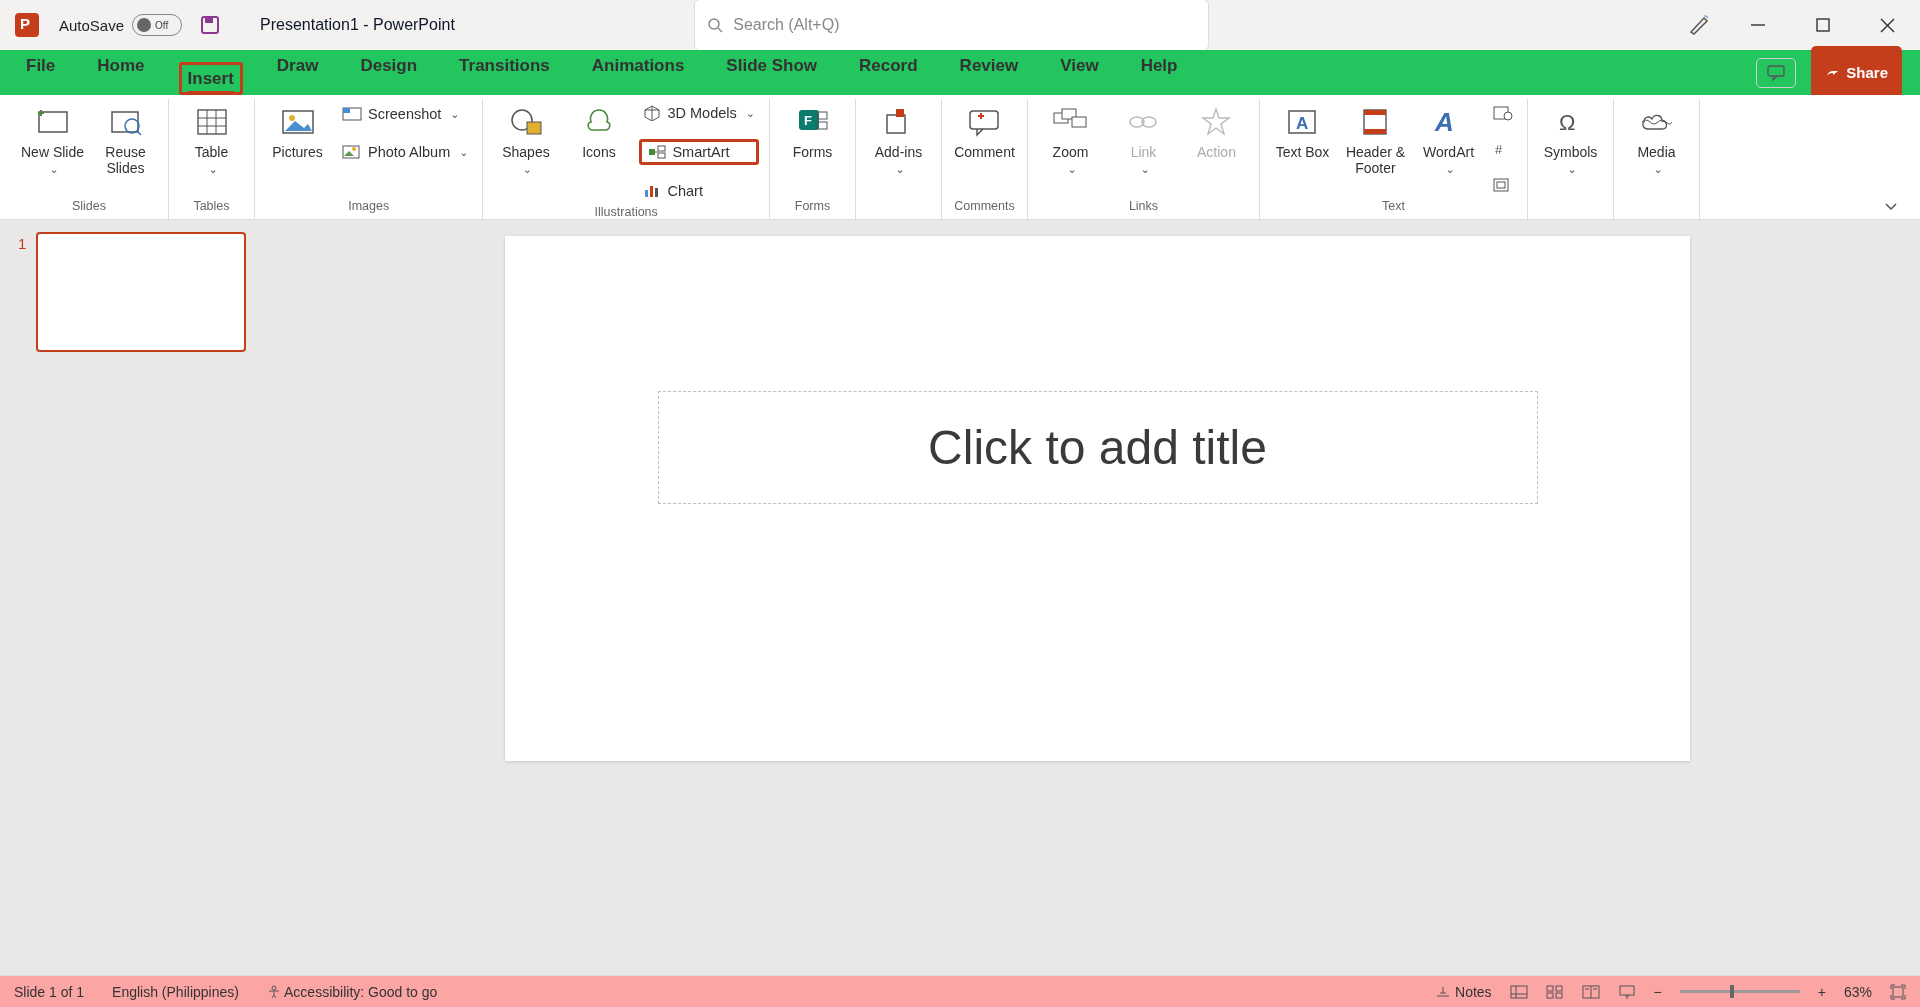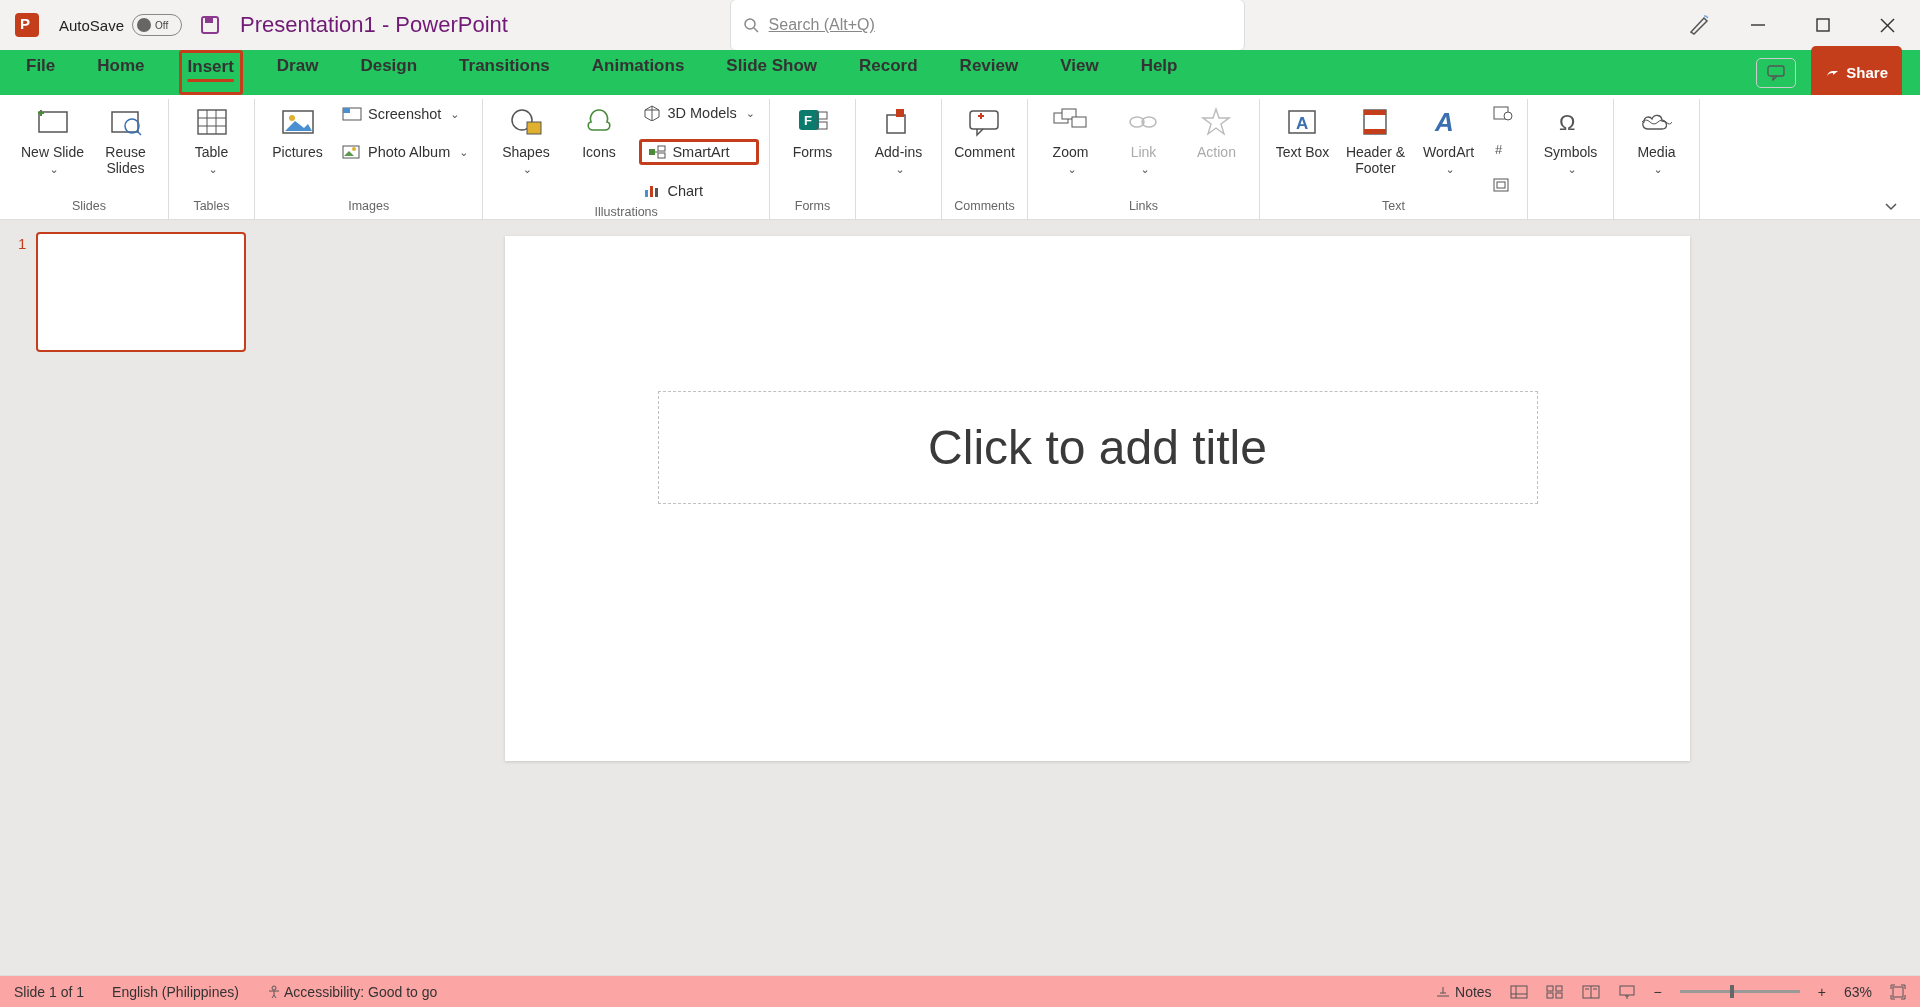--- a/index.html
+++ b/index.html
@@ -6,28 +6,28 @@
 body { background:#f3f2f1; width:1920px; height:1007px; overflow:hidden; display:flex; flex-direction:column; }
 
 .titlebar { height:50px; background:#f3f2f1; display:flex; align-items:center; padding:0 15px; }
 .app-icon { width:24px; height:24px; background:#c43e1c; border-radius:4px; margin-right:20px; position:relative; }
 .app-icon::after { content:"P"; color:#fff; font-weight:bold; position:absolute; left:5px; top:2px; font-size:15px; }
 .autosave { display:flex; align-items:center; font-size:15px; color:#222; }
 .autosave-toggle { width:50px; height:22px; border:1px solid #888; border-radius:11px; margin-left:8px; display:flex; align-items:center; padding:0 4px; gap:4px; position:relative; }
 .toggle-knob { width:14px; height:14px; border-radius:50%; background:#666; }
 .toggle-off { font-size:10px; color:#444; }
 .save-icon { margin-left:18px; }
-.doc-title { margin-left:20px; font-size:22px; color:#701a75; }
-.search-box { margin-left:auto; margin-right:auto; width:515px; height:52px; background:#fff; border:1px solid #ddd; border-radius:6px; display:flex; align-items:center; padding:0 12px; gap:10px; color:#888; font-size:16px;text-decoration:underline; }
+.doc-title { margin-left:40px; font-size:16px; color:#0f172a; }
+.search-box { margin-left:auto; margin-right:auto; width:515px; height:52px; background:#fff; border:1px solid #ddd; border-radius:6px; display:flex; align-items:center; padding:0 12px; gap:10px; color:#888; font-size:16px; }
 .titlebar-right { margin-left:auto; display:flex; align-items:center; gap:30px; }
 .win-btn { padding:8px 10px; }
 
 .tabs { height:45px; background:#22c55e; display:flex; padding:0 18px; gap:26px;font-weight:bold; }
 .tab { font-size:17px; color:#333; padding:6px 8px; }
-.tab.active { color:#333; text-decoration:underline; text-decoration-color:#c43e1c; text-decoration-thickness:2.5px; text-underline-offset:7px; }
+.tab.active { color:#333; text-decoration:underline; text-decoration-color:#c43e1c; text-decoration-thickness:2.5px; text-underline-offset:7px;margin-top:12px; }
 .annot-red { border:3.5px solid #c43e1c; border-radius:3px; padding:4px 6px !important; }
 .tabs-right { margin-left:auto; display:flex; align-items:center; gap:15px; }
 .share-btn { background:#c43e1c; color:#fff; border-radius:5px; padding:18px 14px; font-size:15px; display:flex; align-items:center; gap:6px; }
 .comment-btn { border:1px solid #ccc; border-radius:5px; padding:6px 10px; }
 
 .ribbon { background:#fff; border-bottom:1px solid #ddd; display:flex; padding:4px 10px 0 10px; height:125px; align-items:stretch; }
 .group { display:flex; flex-direction:column; align-items:center; padding:0 10px; border-right:1px solid #ddd; }
 .group:last-of-type { border-right:none; }
 .group-body { flex:1; display:flex; align-items:flex-start; gap:8px; padding-top:4px; }
 .group-label { font-size:12.5px; color:#666; padding:4px 0 6px 0; }

